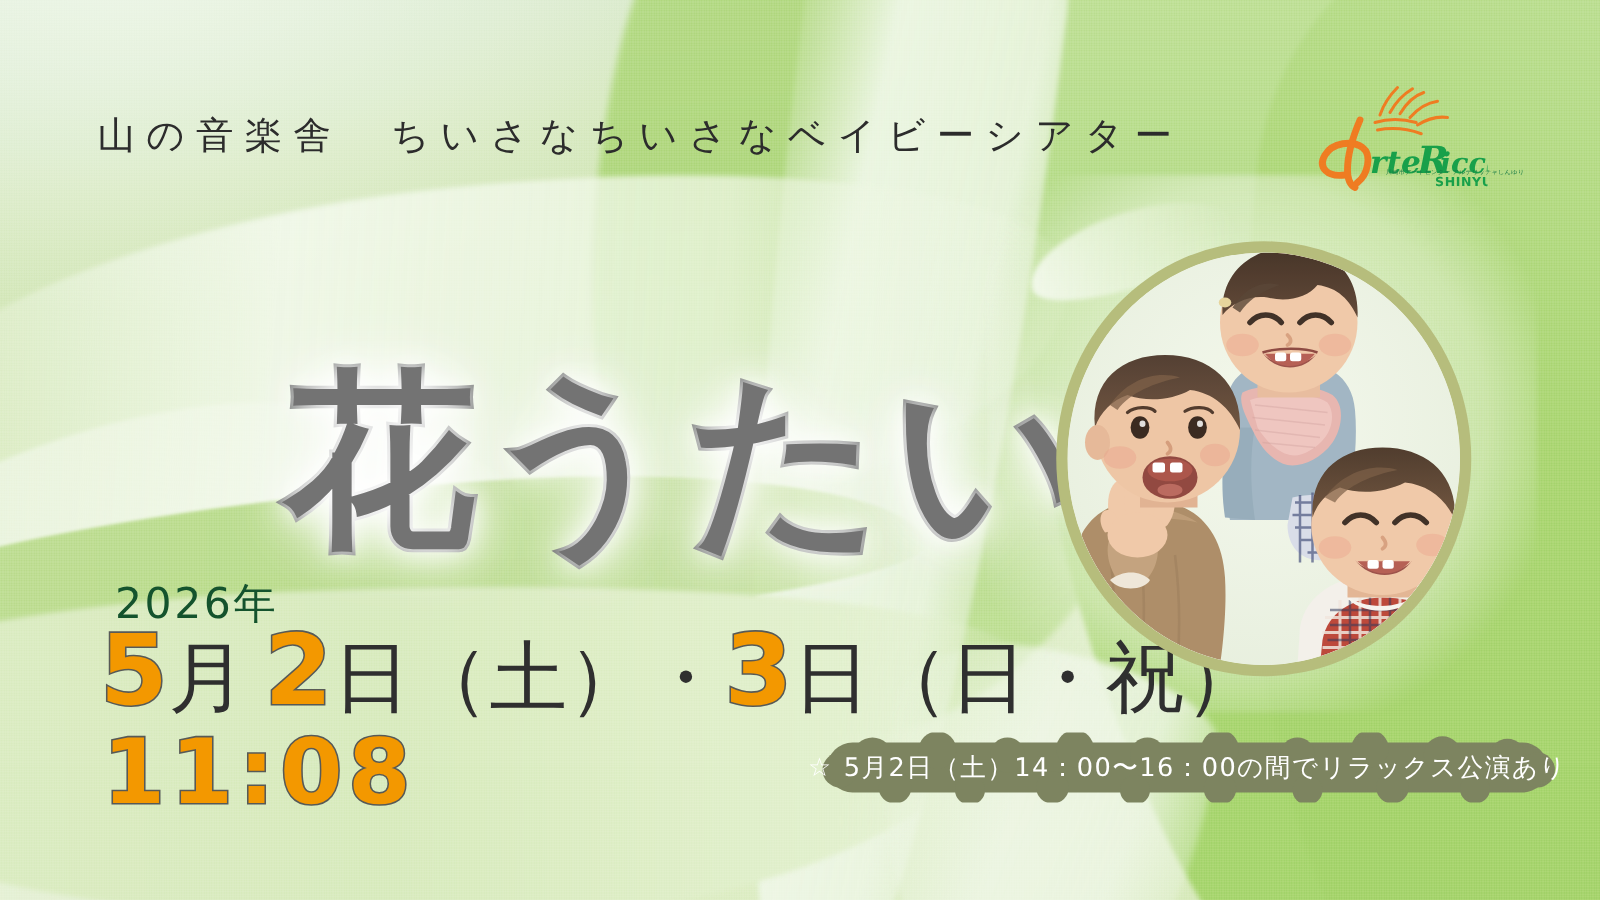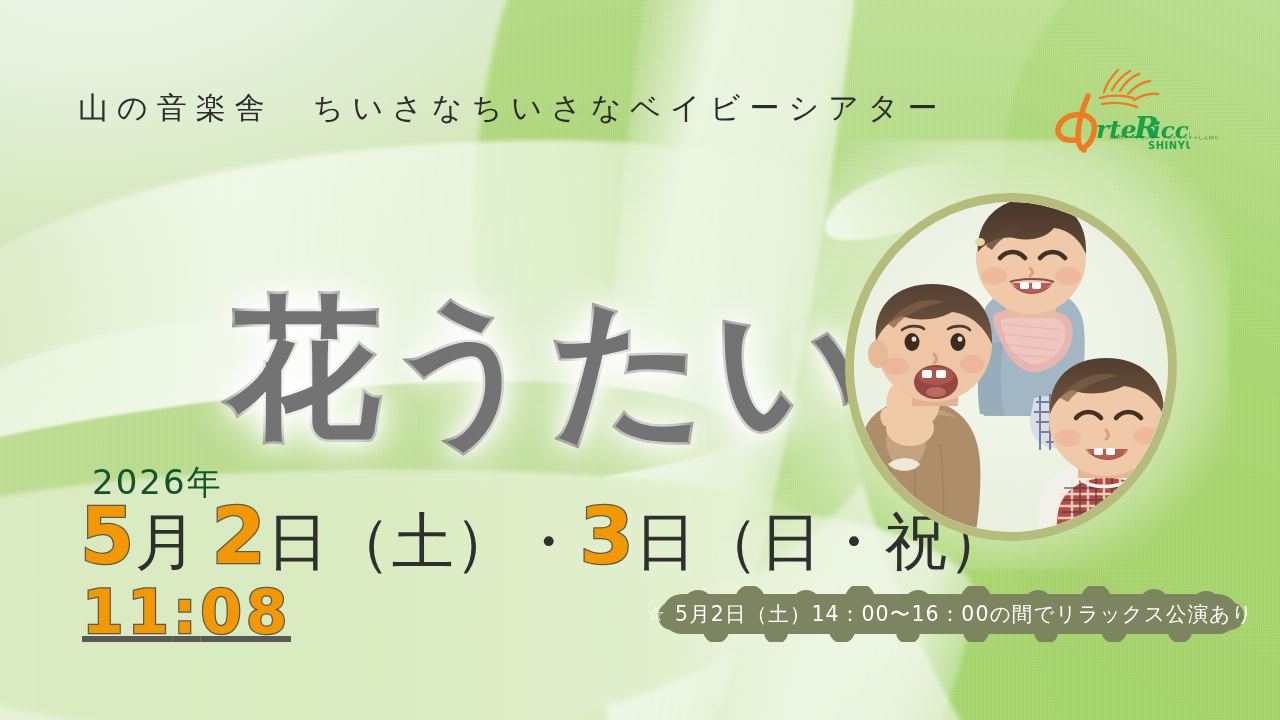--- a/index.html
+++ b/index.html
@@ -178,21 +178,21 @@
   .timeline{
     position:absolute;left:82px;top:585px;
     font-size:62px;letter-spacing:.02em;color:#2f2f2f;font-weight:500;
     white-space:nowrap;display:flex;align-items:baseline;
   }
   .num{
     color:#f39800;font-weight:700;
     -webkit-text-stroke:2.5px #575a57;paint-order:stroke fill;
   }
   .d-big{font-size:78px;line-height:.9;}
-  .t-big{font-size:60px;line-height:.9;letter-spacing:.06em;text-decoration:underline;}
+  .t-big{font-size:72px;line-height:.9;letter-spacing:.06em;}
   .kanji{color:#2f2f2f;font-weight:500;}
   .gap-s{display:inline-block;width:14px;}
   .gap-m{display:inline-block;width:26px;}
 
   
   .photo-wrap{
     position:absolute;left:845px;top:193px;width:332px;height:348px;
     border-radius:50%;
     border:9px solid #b6bd7c;
     overflow:hidden;

